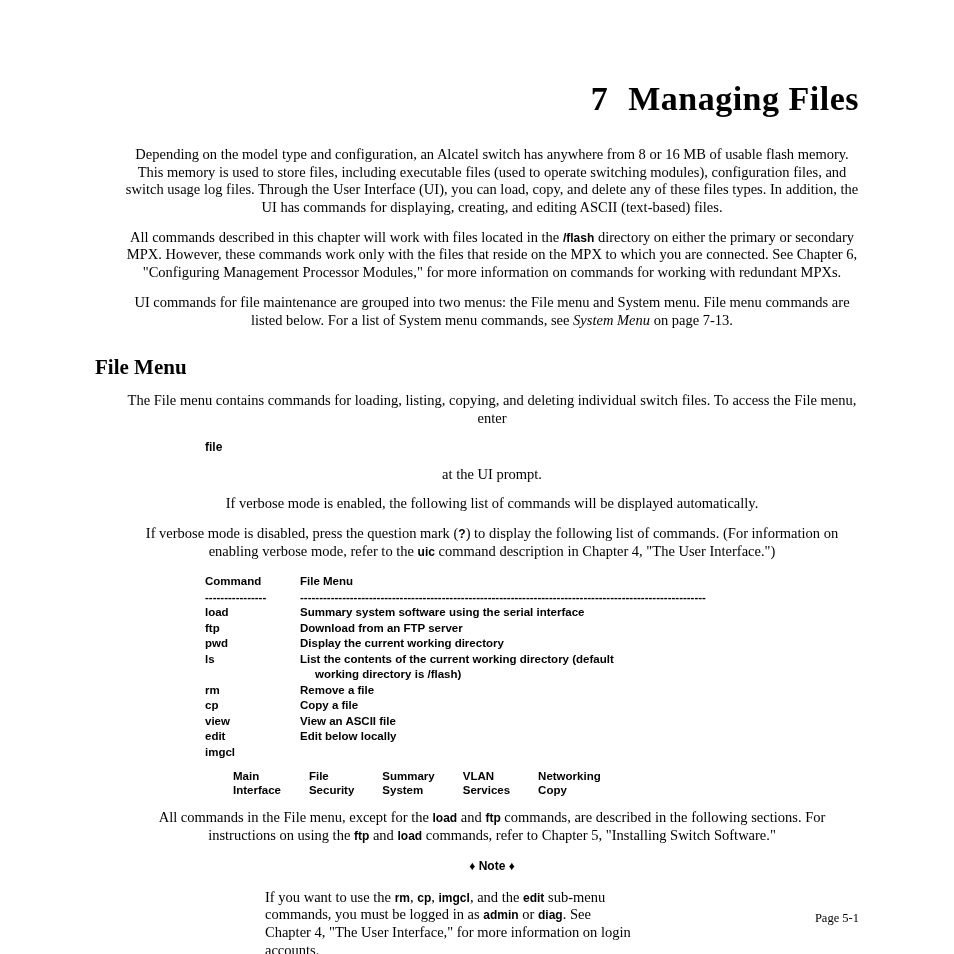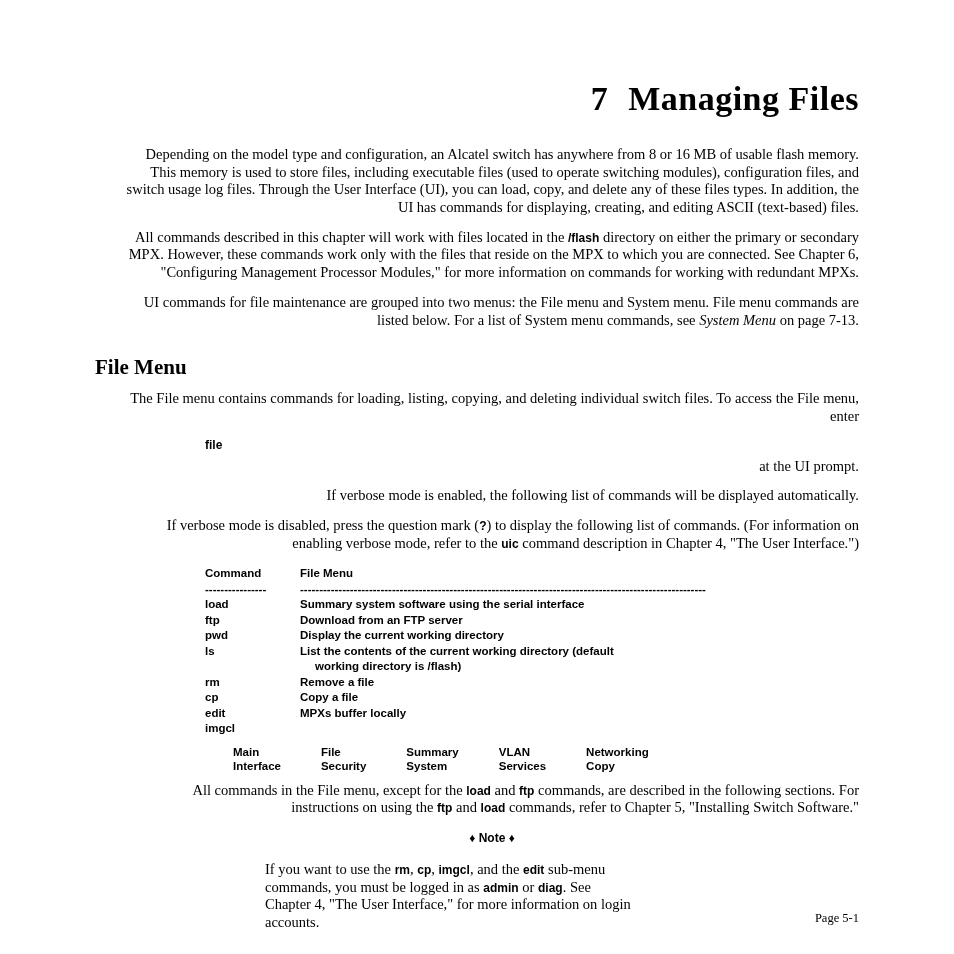--- a/index.html
+++ b/index.html
@@ -20,24 +20,24 @@
     text-align: right;
     font-family: "Bitstream Vera Serif", "Georgia", serif;
     font-weight: 700;
     font-size: 34px;
     margin: 0 0 28px 0;
     letter-spacing: 0.5px;
   }
   .chapter-title .num { padding-right: 20px; }
   .indent-block { margin-left: 30px; }
   p {
-    margin: 0 0 12px 0;
+    margin: 12px 0 12px 0;
     font-size: 14.5px;
     line-height: 1.22;
-    text-align: right;
+    text-align: center;
   }
   p + p { margin-top: 10px; }
   .section-title {
     font-family: "Bitstream Vera Serif", "Georgia", serif;
     font-weight: 700;
     font-size: 21px;
     margin: 26px 0 10px 0;
   }
   .cmd-word {
     font-family: Arial, Helvetica, sans-serif;
@@ -58,21 +58,21 @@
     line-height: 1.35;
   }
   .cmd-row { display: flex; }
   .cmd-col1 { width: 95px; flex: 0 0 95px; }
   .cmd-col2 { flex: 1; }
   .cmd-dashes { letter-spacing: 0; }
   .cmd-indent { padding-left: 15px; }
 
   .menu-row {
     display: flex;
-    gap: 40px;
+    gap: 28px;
     margin: 8px 0 0 28px;
     font-family: Arial, sans-serif;
     font-weight: 700;
     font-size: 11.5px;
   }
   .menu-item { line-height: 1.25; }
 
   .note-head {
     font-family: Arial, sans-serif;
     font-weight: 700;
@@ -155,22 +155,26 @@
         </div>
       <div class="cmd-row">
           <div class="cmd-col1">rm</div>
           <div class="cmd-col2">Remove a file</div>
         </div>
       <div class="cmd-row">
           <div class="cmd-col1">cp</div>
           <div class="cmd-col2">Copy a file</div>
         </div>
       <div class="cmd-row">
+          <div class="cmd-col1">view</div>
+          <div class="cmd-col2">View an ASCII file</div>
+        </div>
+      <div class="cmd-row">
           <div class="cmd-col1">edit</div>
-          <div class="cmd-col2">MPXs buffer locally</div>
+          <div class="cmd-col2">Edit below locally</div>
         </div>
       <div class="cmd-row">
           <div class="cmd-col1">imgcl</div>
         </div>
 
       <div class="menu-row">
         <div class="menu-item">
             <div>Main</div>
             <div>Interface</div>
           </div>

